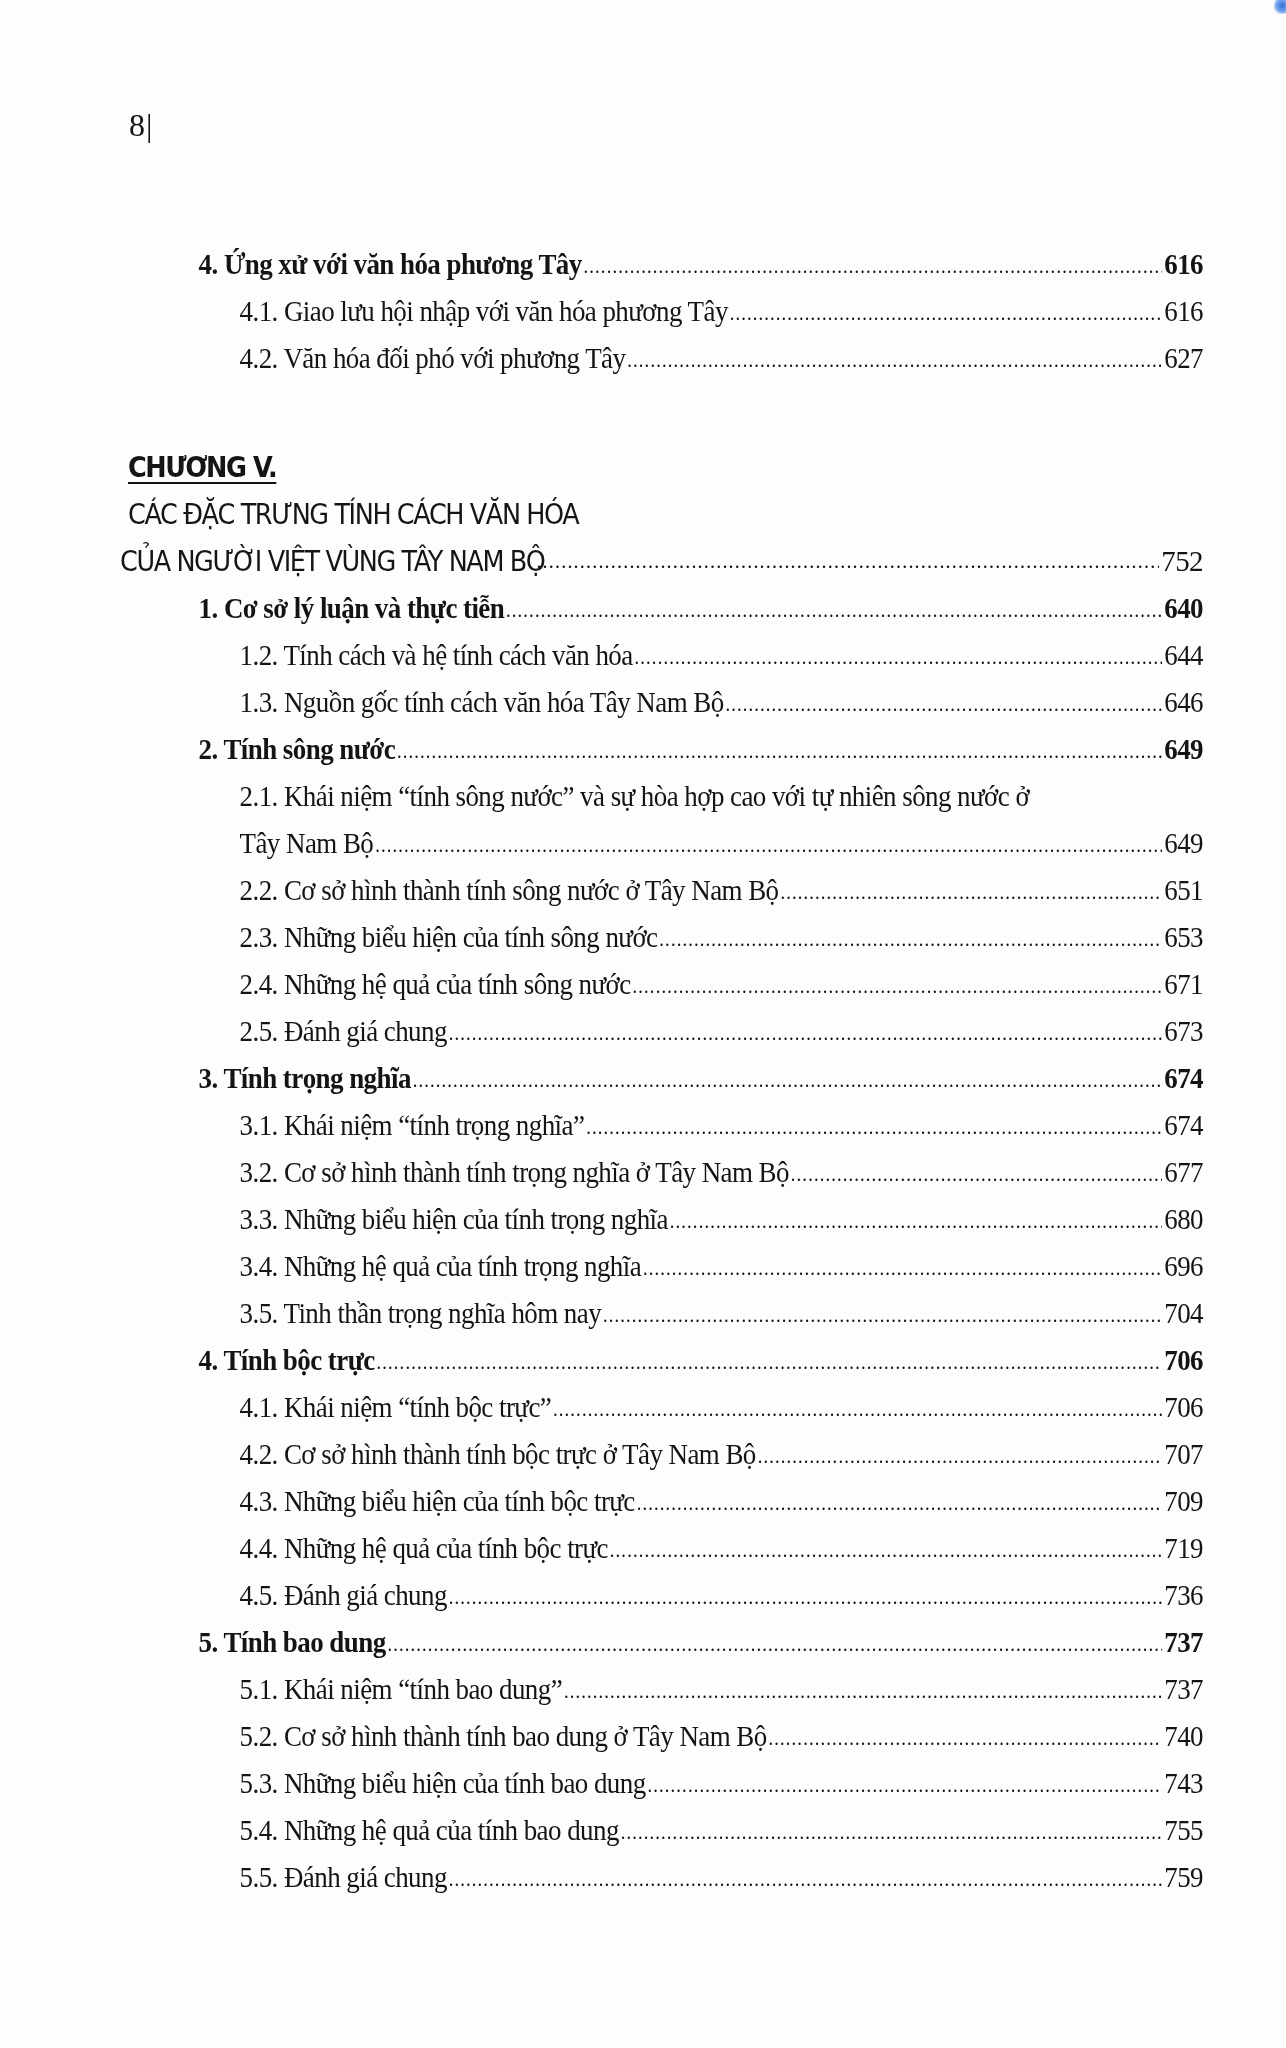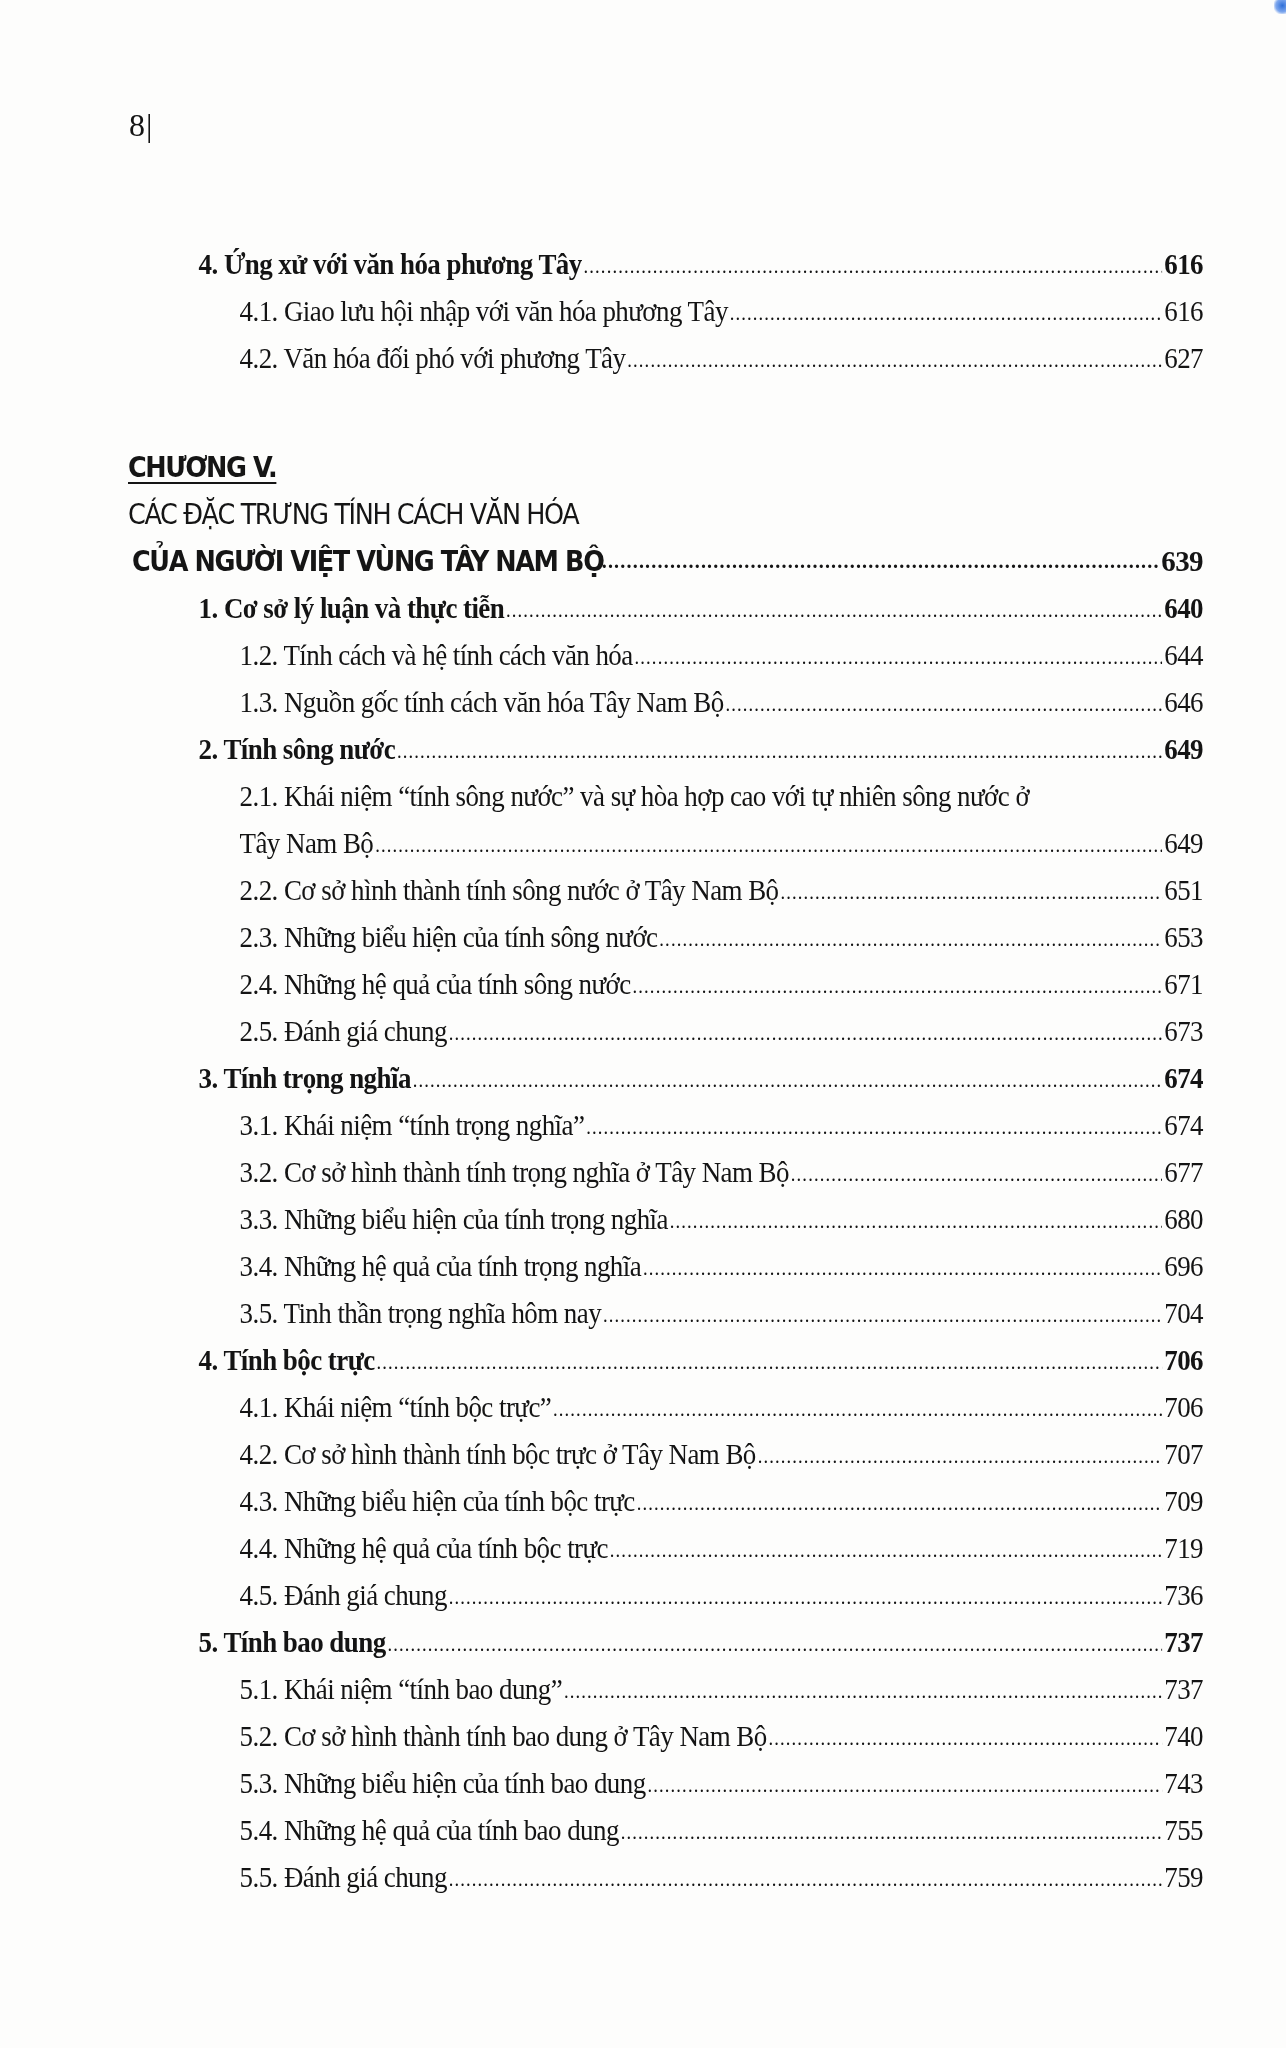--- a/index.html
+++ b/index.html
@@ -41,21 +41,21 @@
 
   .chapter {
     position: absolute; left: 128px; right: 83px;
     font-family: "DejaVu Sans", "Liberation Sans", sans-serif;
     font-size: 29px; line-height: 47px; height: 47px;
     letter-spacing: -1.6px; color: #151515;
     transform: scaleX(0.88); transform-origin: left center;
   }
   .chapter.label { font-weight: bold; text-decoration: underline; text-decoration-thickness: 2px; text-underline-offset: 5px; }
   .chapter.with-page {
-    display: flex; align-items: center; transform: none; left: 132px; font-weight: bold;
+    display: flex; align-items: center; transform: none; left: 120px;
   }
   .chapter.with-page .title {
     white-space: nowrap; display: inline-block;
     transform: scaleX(0.88); transform-origin: left center;
     margin-right: -68px;
   }
   .chapter.with-page .leader {
     flex: 1 1 auto; overflow: hidden; white-space: nowrap;
     font-family: "Liberation Serif", serif; font-size: 20px; letter-spacing: 1.2px;
     margin: 0 2px;
@@ -90,21 +90,21 @@
     <span class="title">4.2. Văn hóa đối phó với phương Tây</span>
     <span class="leader"></span>
     <span class="page">627</span>
   </div>
 
   <div class="chapter label" style="top:444px">CHƯƠNG V.</div>
   <div class="chapter" style="top:491px">CÁC ĐẶC TRƯNG TÍNH CÁCH VĂN HÓA</div>
   <div class="chapter with-page" style="top:538px">
     <span class="title">CỦA NGƯỜI VIỆT VÙNG TÂY NAM BỘ</span>
     <span class="leader"></span>
-    <span class="page">639</span>
+    <span class="page">752</span>
   </div>
 
   <div class="entry level-1" style="top:585px">
     <span class="title">1. Cơ sở lý luận và thực tiễn</span>
     <span class="leader"></span>
     <span class="page">640</span>
   </div>
   <div class="entry level-2" style="top:632px">
     <span class="title">1.2. Tính cách và hệ tính cách văn hóa</span>
     <span class="leader"></span>

